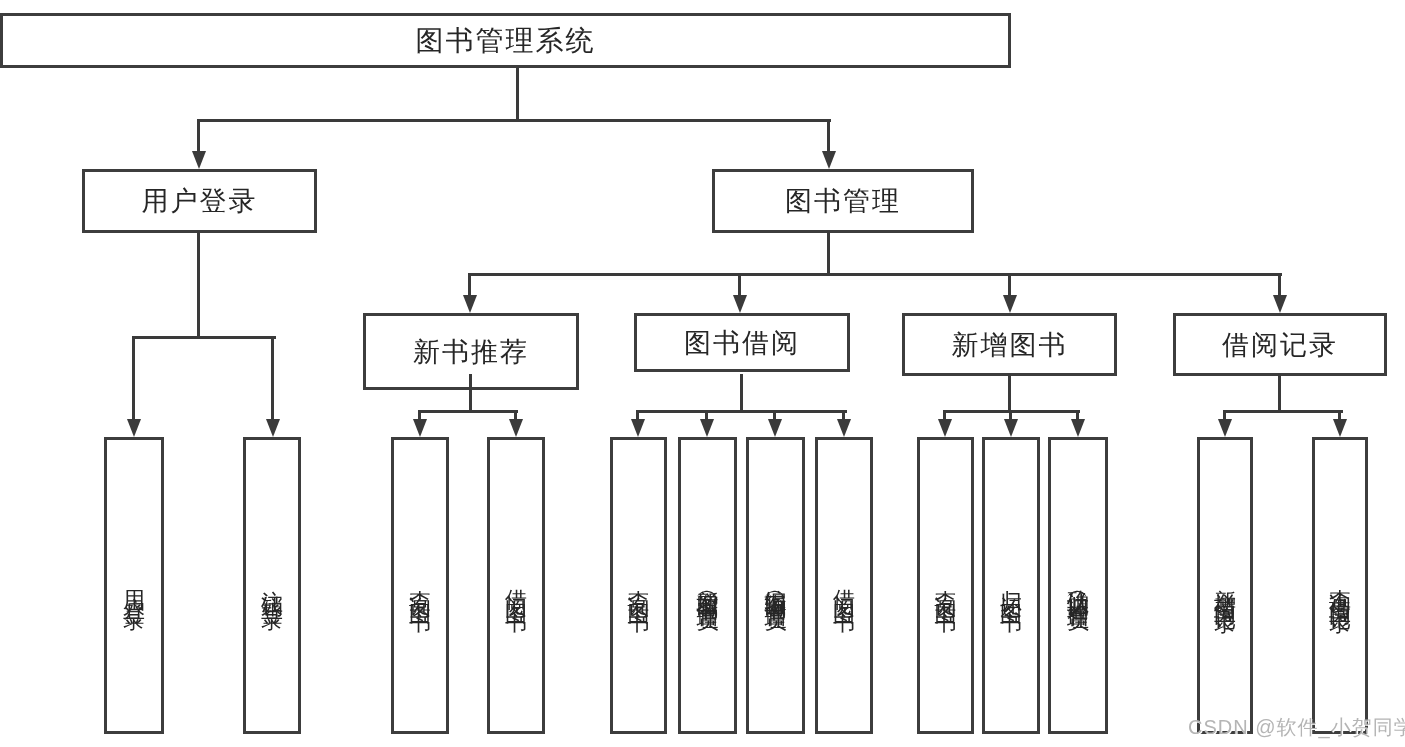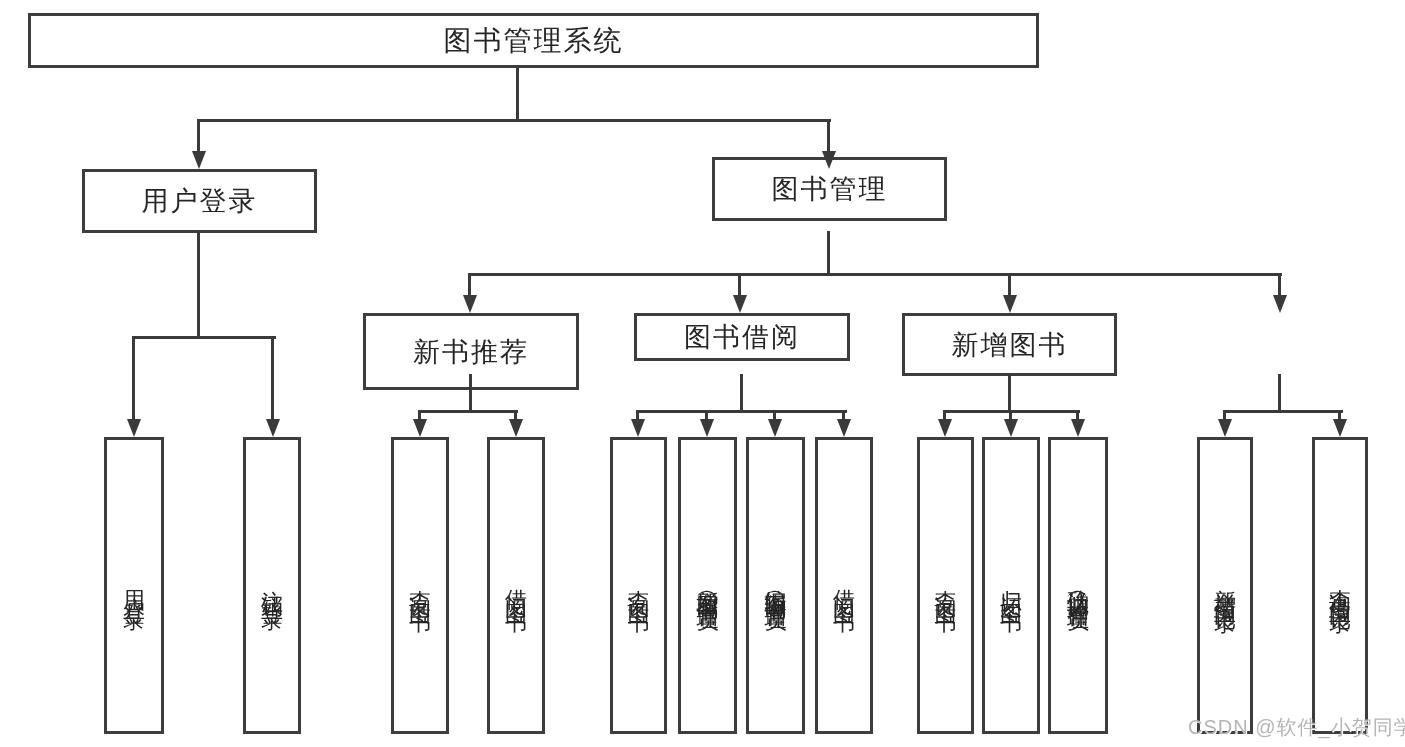--- a/index.html
+++ b/index.html
@@ -30,32 +30,33 @@
     position:absolute;left:1188px;top:714px;z-index:5;
     font-size:20px;color:#b5b5b5;letter-spacing:1px;white-space:nowrap;
     text-shadow:1px 1px 0 #ffffff;
   }
 </style>
 </head>
 <body>
 
 <div id="canvas">
 
-  <div class="box hbox root" style="left:28px;top:13px;width:1011px;height:55px;">图书管理系统</div>
+  <div class="box hbox root" style="left:0;top:13px;width:1011px;height:55px;">图书管理系统</div>
 
   <div class="box hbox" style="left:82px;top:169px;width:235px;height:64px;">用户登录</div>
 
-  <div class="box hbox" style="left:712px;top:157px;width:235px;height:64px;">图书管理</div>
+  <div class="box hbox" style="left:712px;top:169px;width:262px;height:64px;">图书管理</div>
 
   <div class="box hbox" style="left:363px;top:313px;width:216px;height:77px;">新书推荐</div>
 
-  <div class="box hbox" style="left:634px;top:313px;width:216px;height:48px;">图书借阅</div>
+  <div class="box hbox" style="left:634px;top:313px;width:216px;height:59px;">图书借阅</div>
 
   <div class="box hbox" style="left:902px;top:313px;width:215px;height:63px;">新增图书</div>
 
+  <div class="box hbox" style="left:1173px;top:313px;width:214px;height:63px;">借阅记录</div>
 
   <div class="box leaf" style="left:104px;top:437px;width:60px;height:297px;">
     <span class="vtext">用户登录</span>
   </div>
 
   <div class="box leaf" style="left:243px;top:437px;width:58px;height:297px;">
     <span class="vtext">注销登录</span>
   </div>
 
   <div class="box leaf" style="left:391px;top:437px;width:58px;height:297px;">

